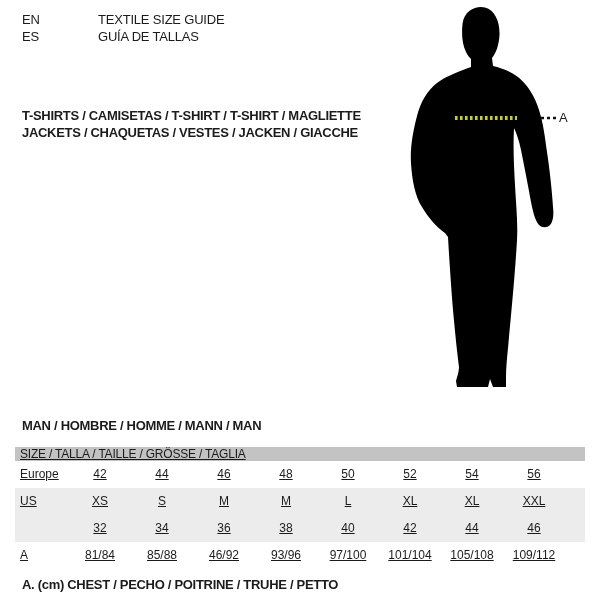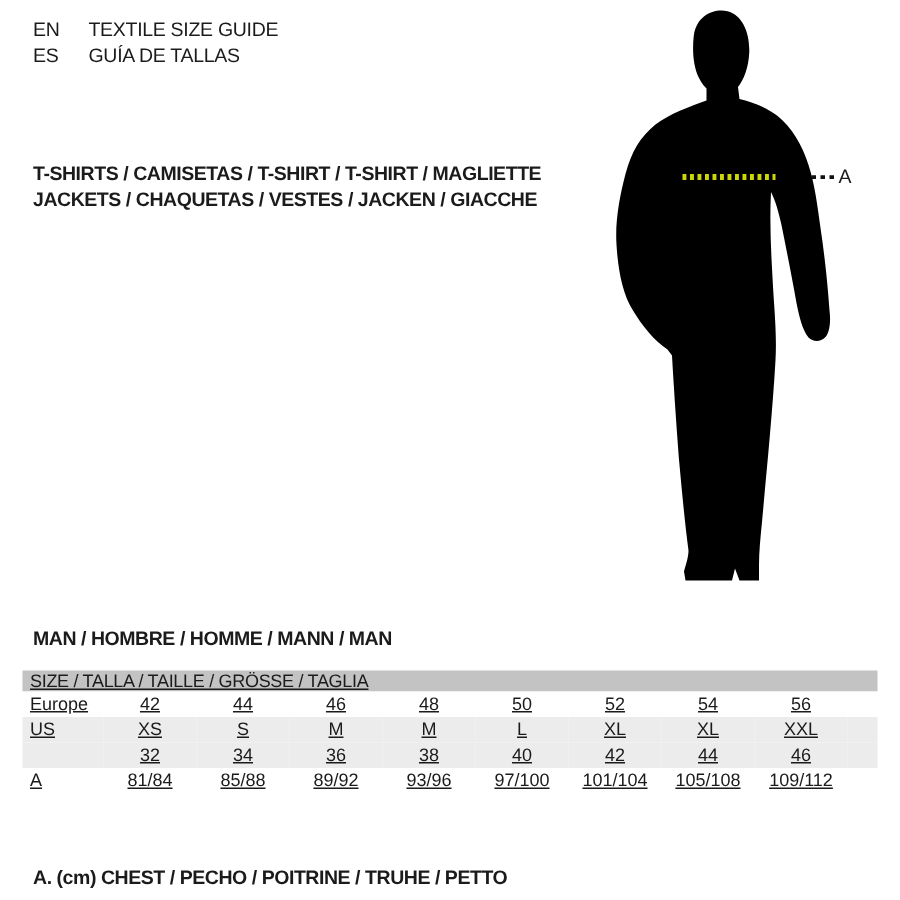--- a/index.html
+++ b/index.html
@@ -6,21 +6,21 @@
   body{
     width:600px;height:600px;background:#ffffff;
     font-family:"Liberation Sans", sans-serif;
     color:#1b1b1b;
     -webkit-font-smoothing:antialiased;
   }
   .canvas{position:relative;width:600px;height:600px;background:#fff;overflow:hidden;}
 
   
   .lang-block{position:absolute;left:22px;top:11px;font-size:13px;line-height:17px;letter-spacing:-0.2px;}
-  .lang-row{display:flex;}
+  .lang-row{display:flex;gap:39px;}
   .lang-code{width:37px;flex:0 0 37px;}
   .lang-label{white-space:nowrap;}
 
   
   .garment-block{position:absolute;left:22px;top:107px;font-size:13px;line-height:17px;font-weight:700;letter-spacing:-0.3px;}
 
   
   .figure-wrap{position:absolute;left:400px;top:0;width:200px;height:400px;}
   .measure-label{position:absolute;left:559px;top:110px;font-size:13px;line-height:15px;}
 
@@ -28,21 +28,21 @@
   .section-title{position:absolute;left:22px;top:418px;font-size:13px;font-weight:700;letter-spacing:-0.3px;}
 
   
   .size-table-wrap{position:absolute;left:15px;top:447px;width:570px;text-decoration:underline;}
   table.size-table{border-collapse:collapse;table-layout:fixed;width:570px;font-size:12px;color:#1b1b1b;}
   table.size-table td,table.size-table th{padding:0;margin:0;font-weight:400;}
   tr.head-row th{
     background:#c3c3c3;height:14px;text-align:left;padding-left:5px;
     font-size:12px;letter-spacing:-0.2px;line-height:14px;white-space:nowrap;
   }
-  tr.data-row td{height:17px;text-align:center;line-height:17px;white-space:nowrap;}
+  tr.data-row td{height:27px;text-align:center;line-height:17px;white-space:nowrap;}
   tr.data-row td.row-label{text-align:left;padding-left:5px;}
   tr.row-white td{background:#ffffff;}
   tr.row-gray td{background:#ececec;}
 
   
   .footnote{position:absolute;left:22px;top:577px;font-size:13px;font-weight:700;letter-spacing:-0.3px;}
 </style>
 </head>
 <body>
 
@@ -164,21 +164,21 @@
           <td>40</td>
           <td>42</td>
           <td>44</td>
           <td>46</td>
           <td></td>
         </tr>
         <tr class="data-row row-white">
           <td class="row-label">A</td>
           <td>81/84</td>
           <td>85/88</td>
-          <td>89/92</td>
+          <td>46/92</td>
           <td>93/96</td>
           <td>97/100</td>
           <td>101/104</td>
           <td>105/108</td>
           <td>109/112</td>
           <td></td>
         </tr>
       </tbody>
     </table>
   </div>

